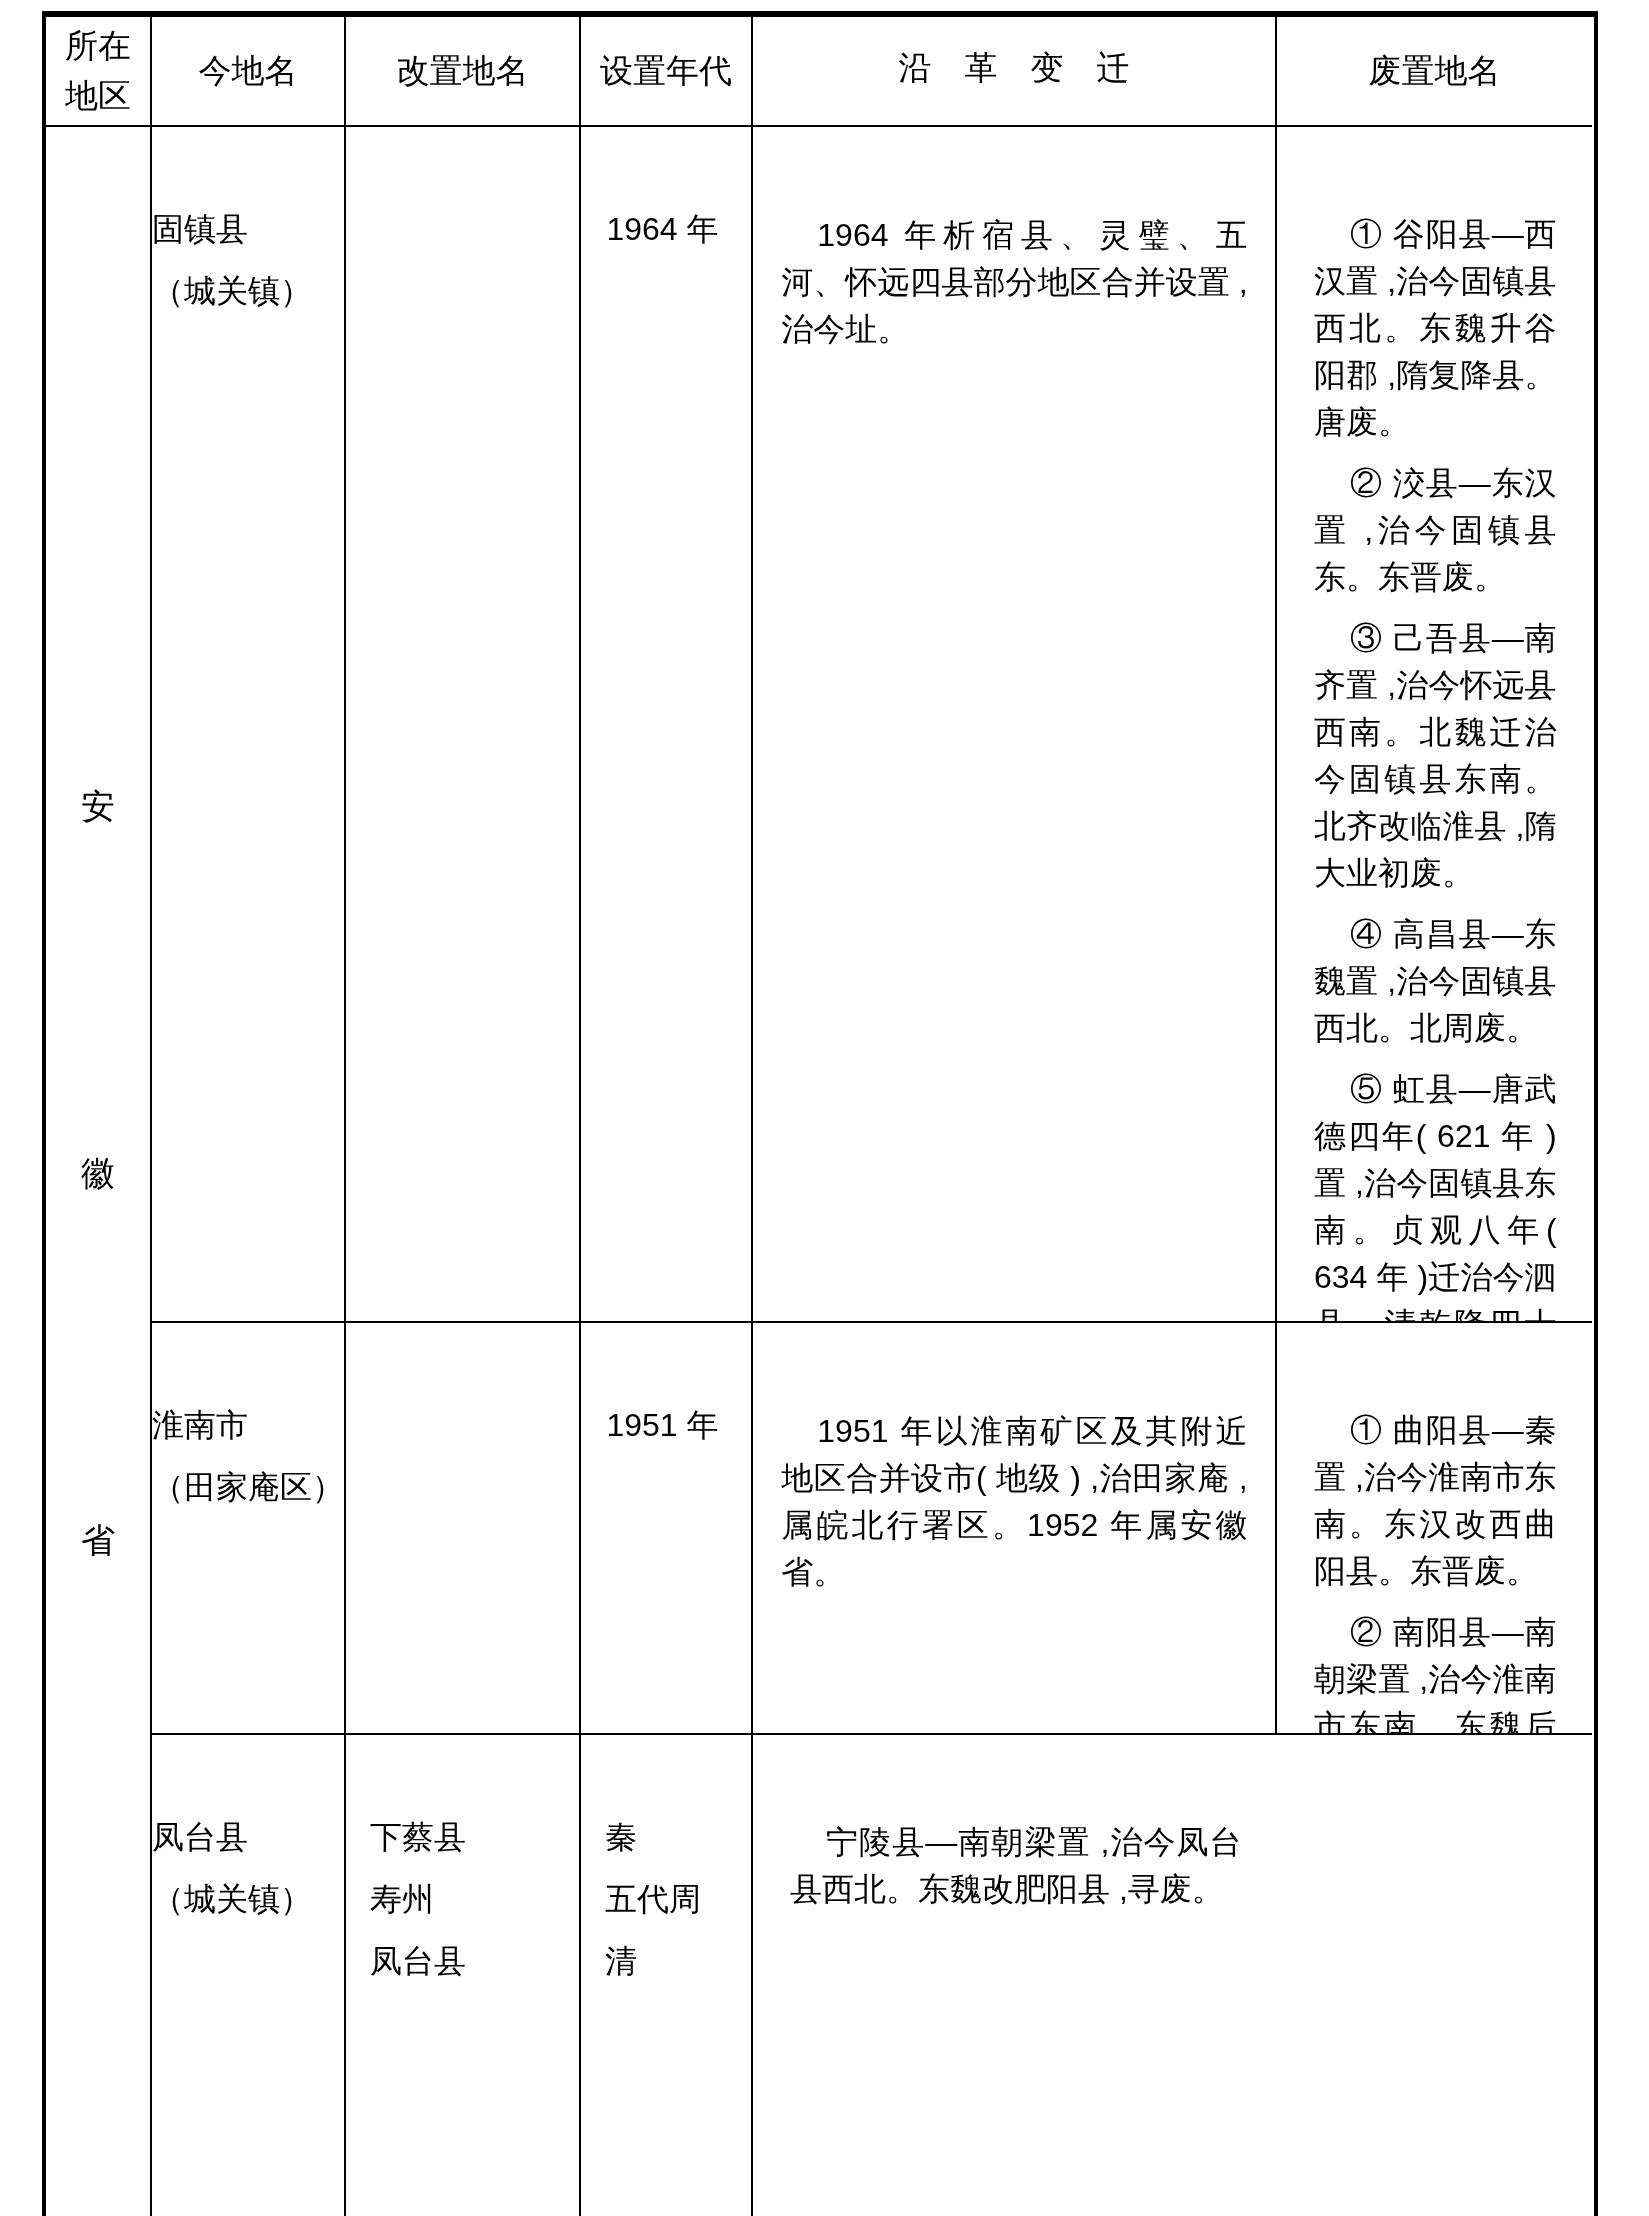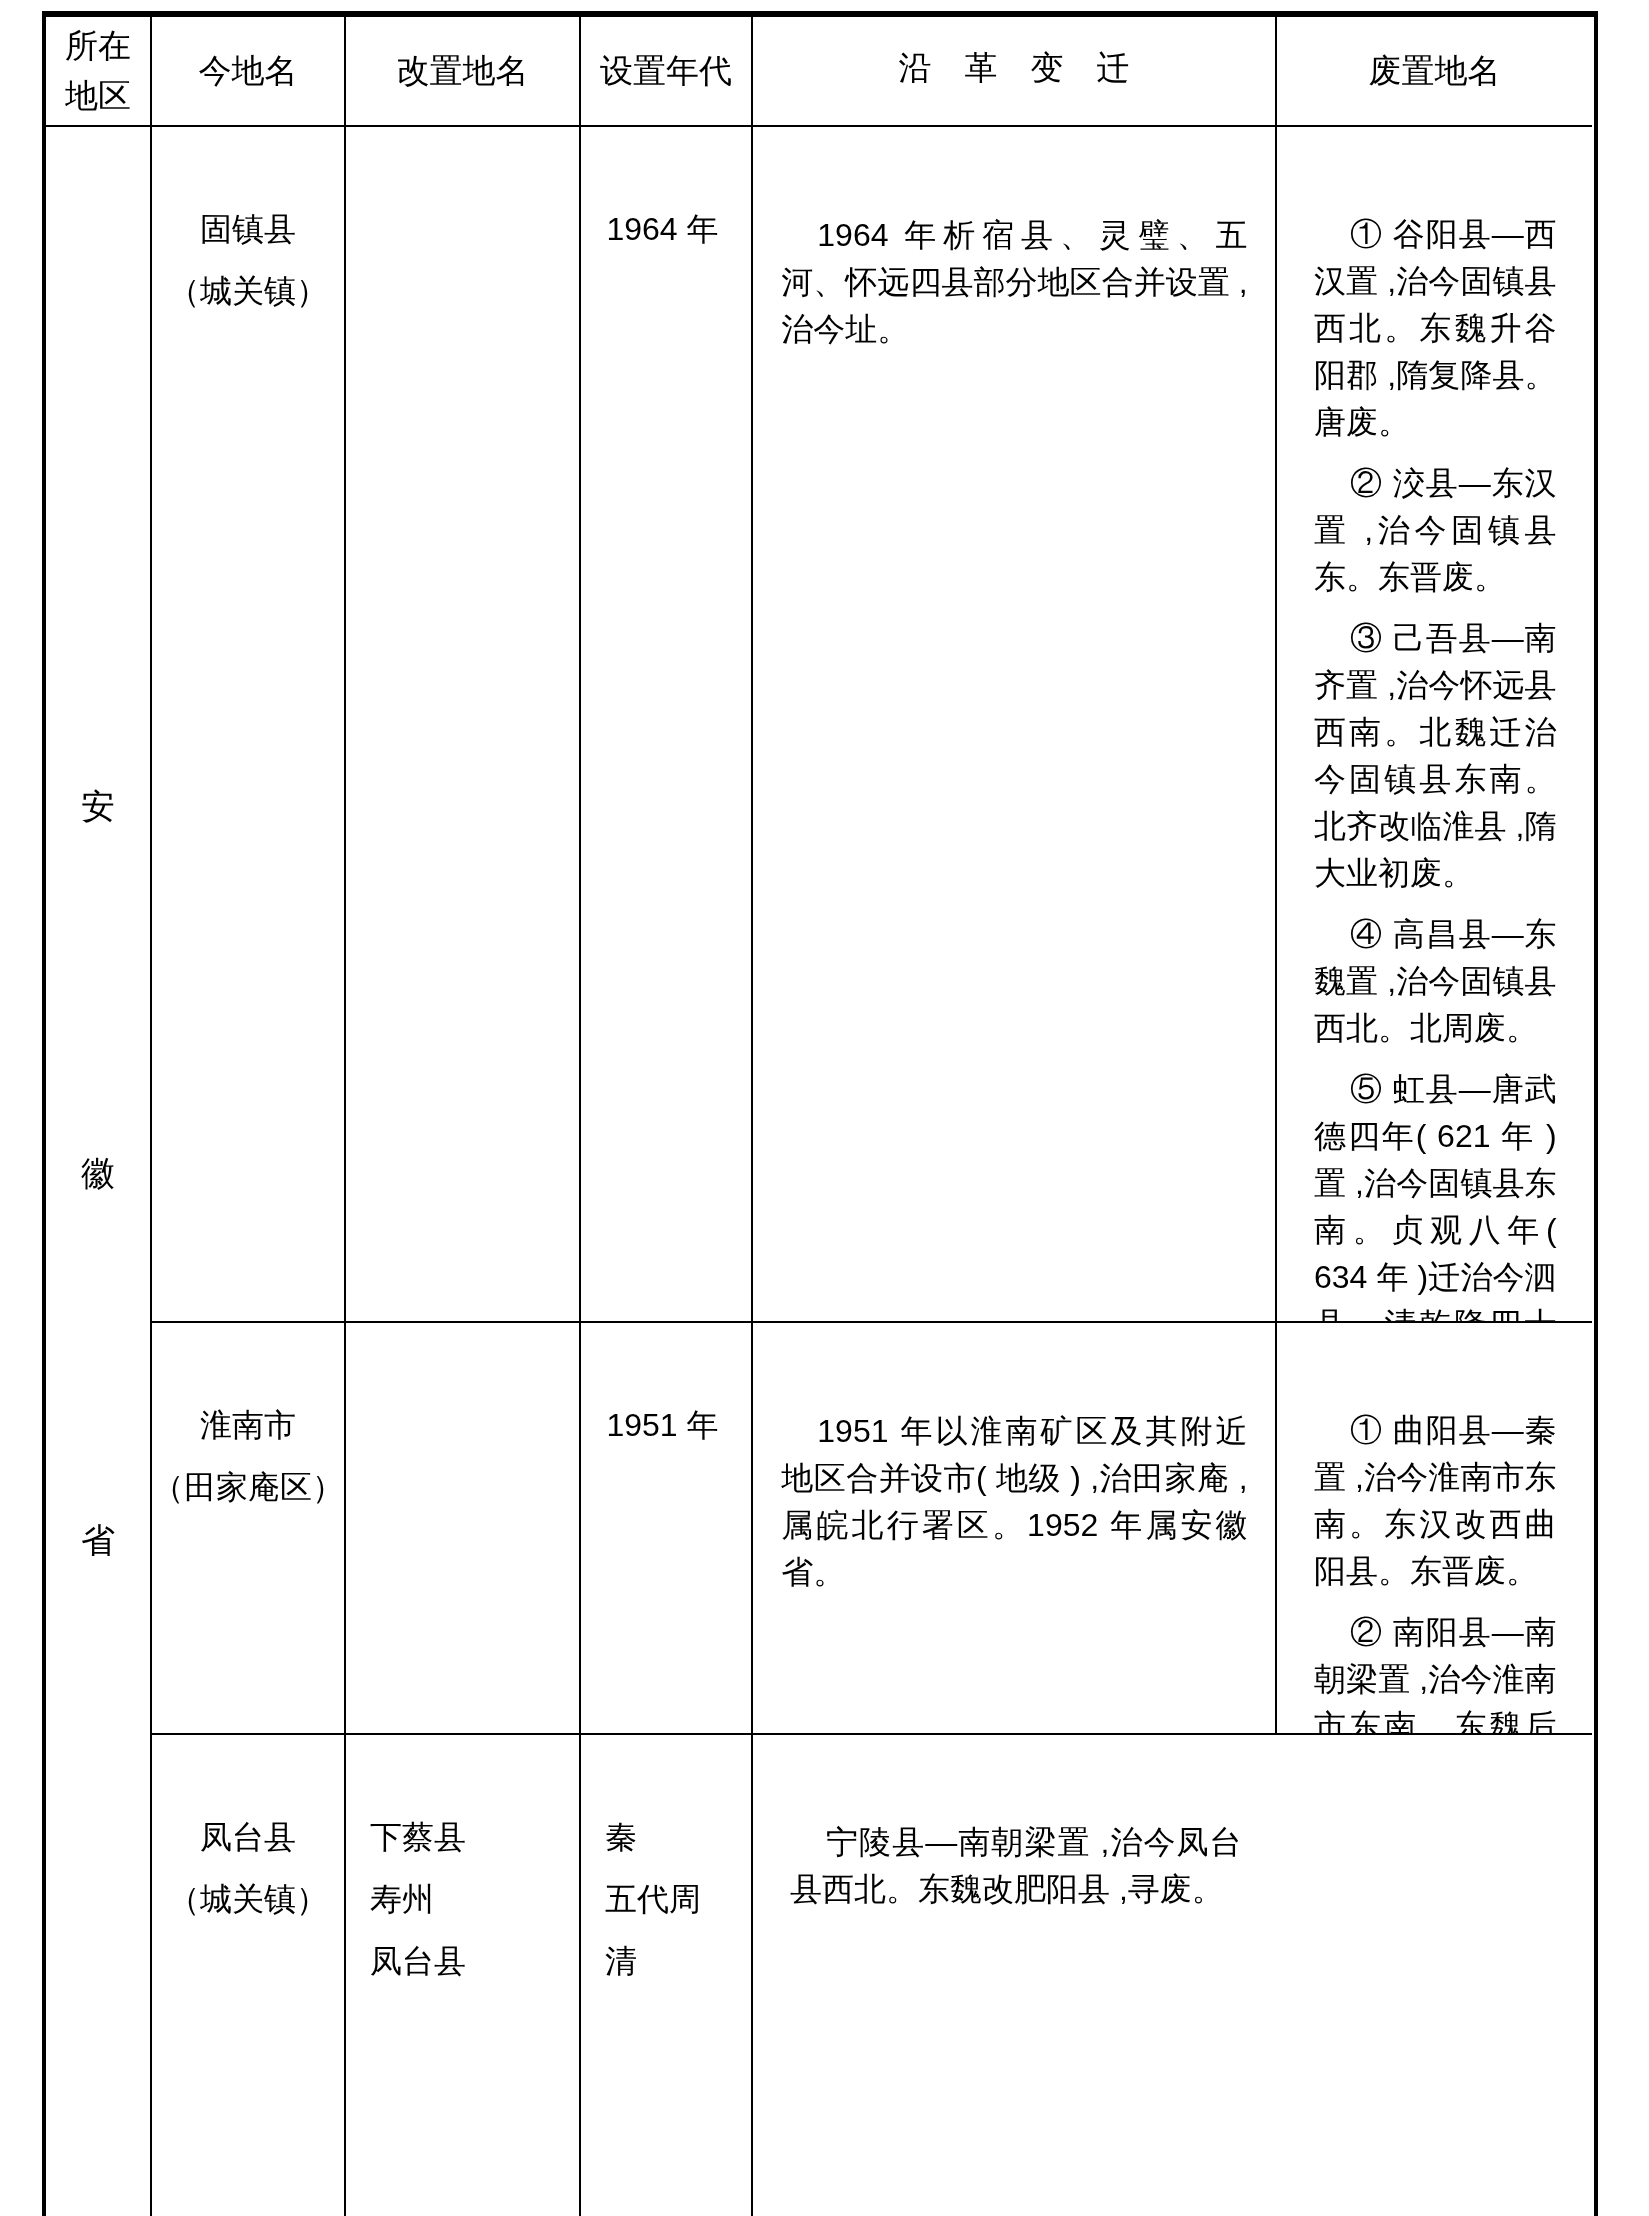--- a/index.html
+++ b/index.html
@@ -48,21 +48,21 @@
     grid-column: 1;
     grid-row: 2 / 5;
     border-bottom: none;
     display: flex;
     flex-direction: column;
     align-items: center;
     justify-content: center;
     gap: 321px;
     font-size: 34px;
   }
-  .name-cell { text-align: center; padding-top: 71px; line-height: 62px; }
+  .name-cell { padding-top: 71px; line-height: 62px; }
   .lines-cell { padding: 71px 7.1px 0 24px; line-height: 62px; }
   .era-center { text-align: center; padding-left: 0; }
   .evo-cell {
     padding: 71px 13.4px 0 14.3px;
     text-align: justify;
     text-justify: inter-character;
     line-height: 47px;
   }
   .abo-cell {
     padding: 70px 21.4px 0 23px;

